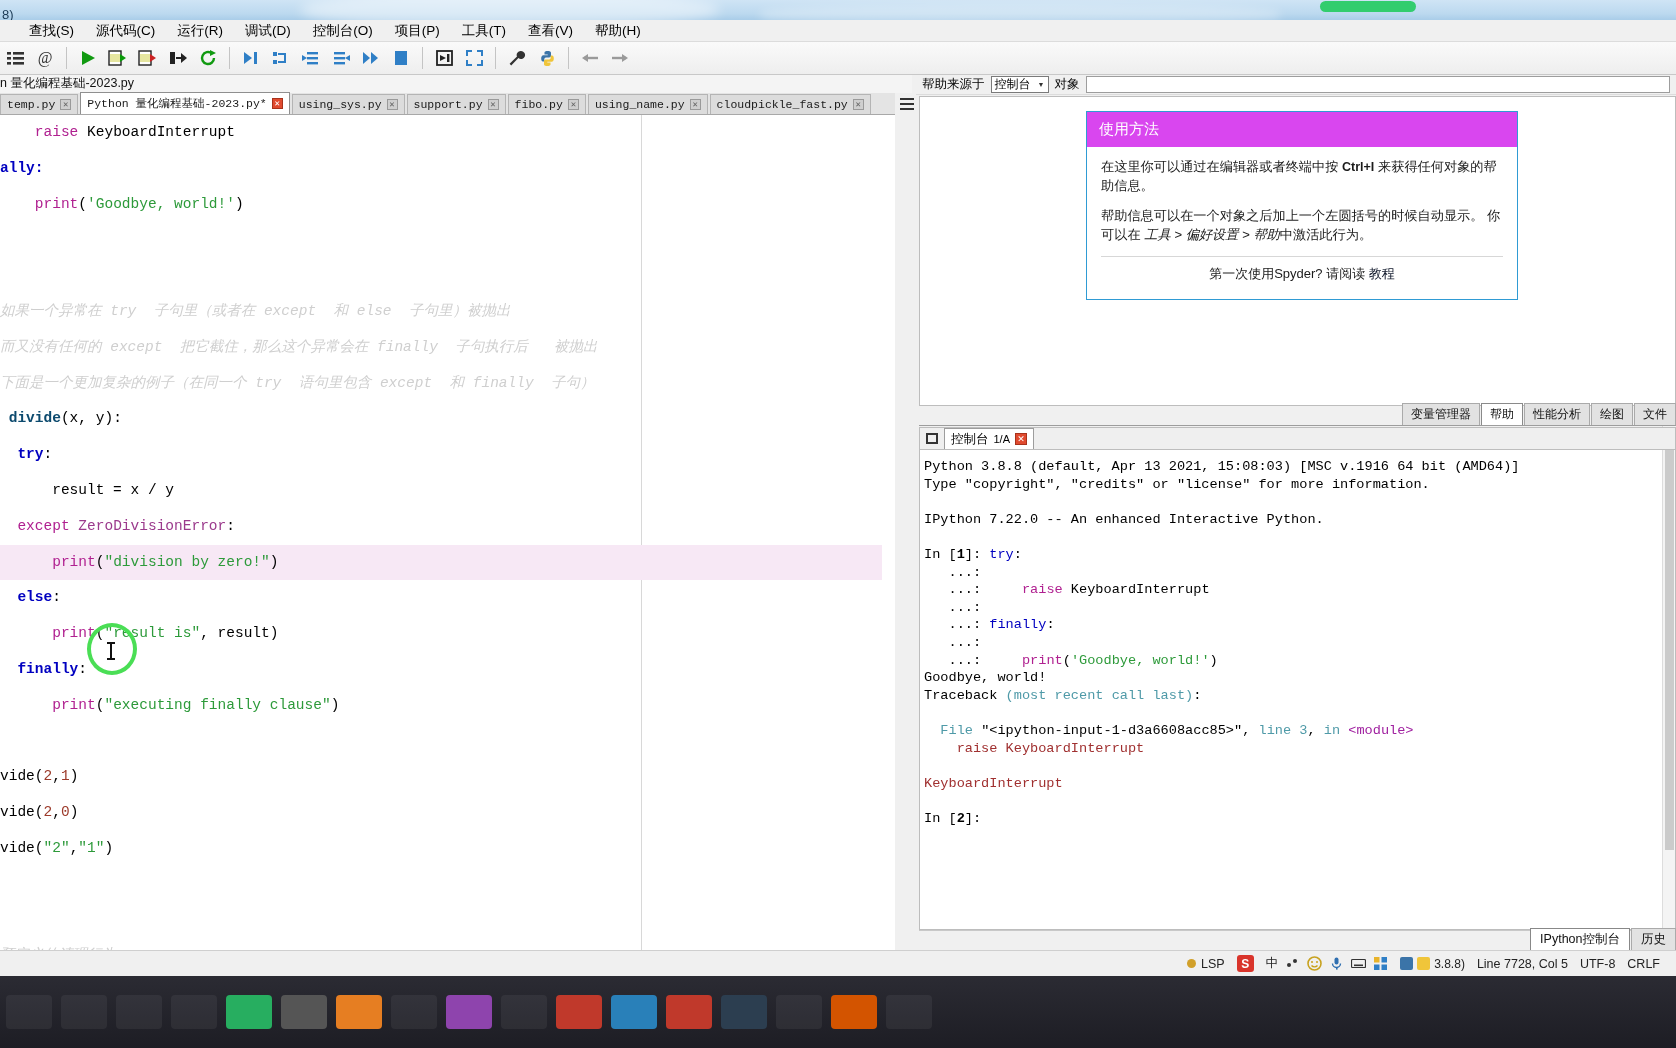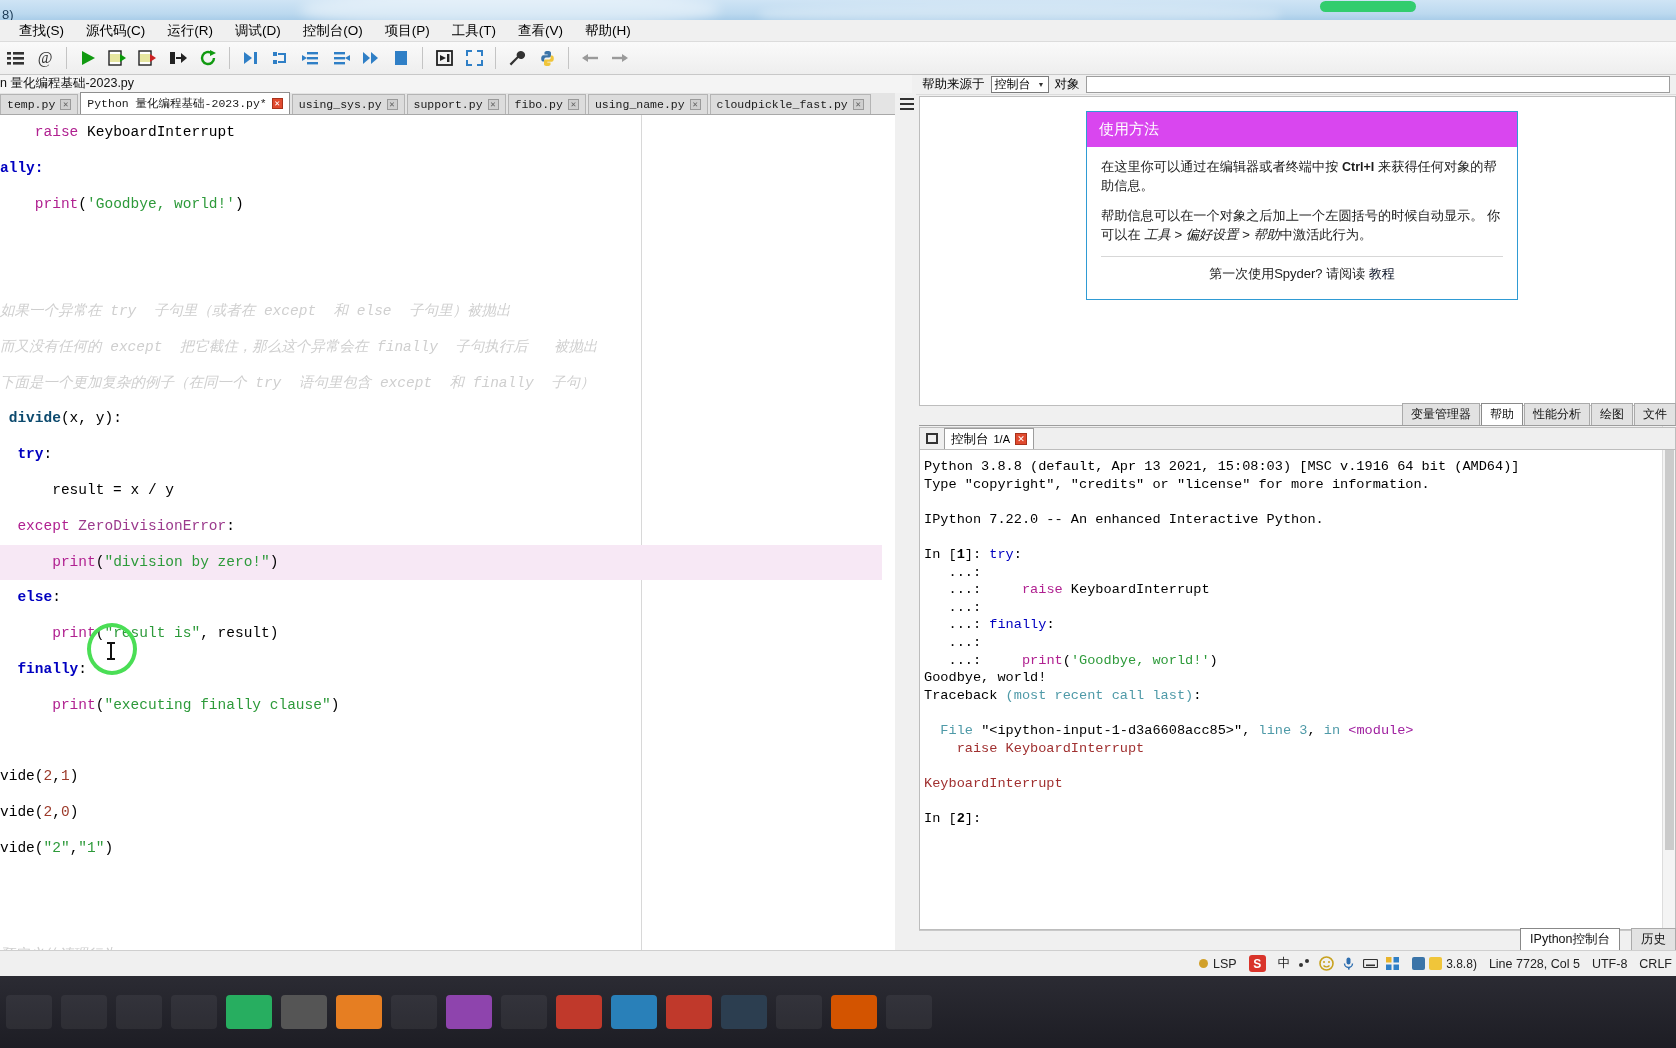--- a/index.html
+++ b/index.html
@@ -34,21 +34,21 @@
   }
   .scrollpilltrack {
     position: absolute; right: 250px; top: 1px; width: 120px; height: 11px;
     background: rgba(255,255,255,.55); border-radius: 6px; z-index: -1;
   }
 
   
   .menubar {
     position: absolute; left: 0; top: 20px; width: 1676px; height: 22px;
     background: #f0f0f0; border-bottom: 1px solid #dcdcdc;
-    display: flex; align-items: center; padding-left: 8px;
+    display: flex; align-items: center; padding-left: 18px;
   }
   .menuitem {
     font-size: 13.5px; color: #000; padding: 2px 11px; white-space: nowrap; cursor: default;
   }
 
   
   .toolbar {
     position: absolute; left: 0; top: 42px; width: 1676px; height: 33px;
     background: linear-gradient(to bottom,#fafafa,#eeeeee);
     border-bottom: 1px solid #c8c8c8;
@@ -261,30 +261,30 @@
   .console-scroll .thumb { position: absolute; left: 2px; top: 0px; width: 9px; height: 400px; background: #cbcbcb; }
 
   
   .cbottom {
     position: absolute; left: 919px; top: 930px; width: 757px; height: 20px;
     display: flex; align-items: flex-end; justify-content: flex-end;
     background: #f0f0f0; border-top: 1px solid #c8c8c8;
   }
   .cbtab {
     font-size: 12.5px; padding: 2px 9px; border: 1px solid #aaa; border-bottom: none;
-    background: #e2e2e2; margin-left: 11px; color: #111;
+    background: #e2e2e2; margin-left: 1px; color: #111;
   }
   .cbtab.active { background: #fff; border-color: #888; }
 
   
   .statusbar {
     position: absolute; left: 0; top: 950px; width: 1676px; height: 26px;
     background: #f0f0f0; border-top: 1px solid #cfcfcf;
     display: flex; align-items: center; justify-content: flex-end; gap: 12px;
-    font-size: 12.5px; color: #222; padding-right: 4px;
+    font-size: 12.5px; color: #222; padding-right: 16px;
   }
   .statusbar .seg { display: flex; align-items: center; gap: 5px; }
   .lspdot { width: 9px; height: 9px; border-radius: 50%; background: #d1a02a; }
   .slogo {
     width: 17px; height: 17px; background: #d9342b; color: #fff; font-weight: 700;
     font-size: 12px; display: flex; align-items: center; justify-content: center; border-radius: 3px;
   }
   .imebox { display: flex; align-items: center; gap: 7px; }
   .ic { width: 15px; height: 15px; display: inline-block; }
   .pybadge {

